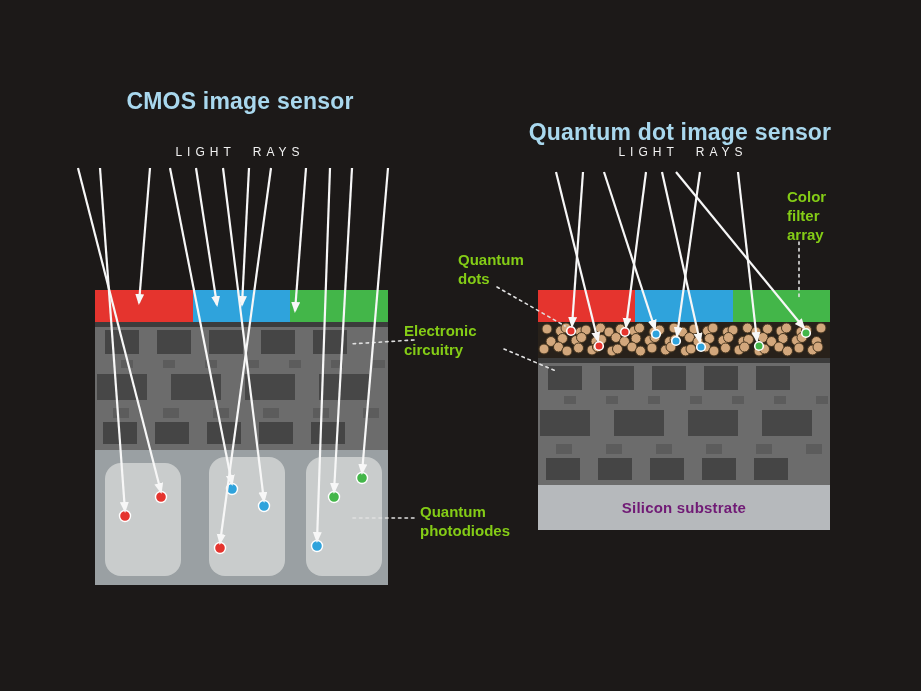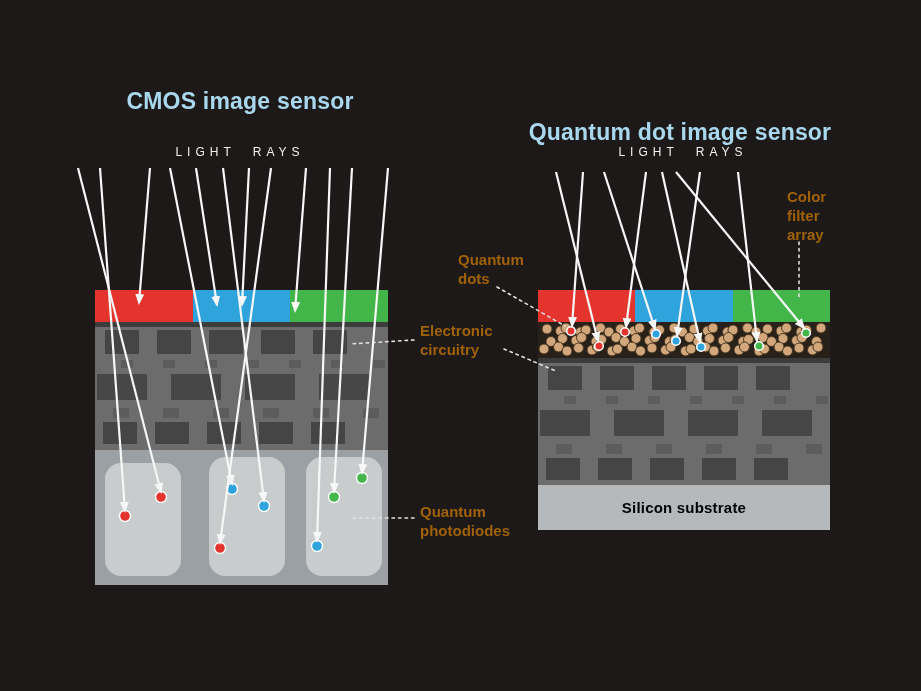--- a/index.html
+++ b/index.html
@@ -17,24 +17,24 @@
   }
   .sensor{position:absolute;z-index:1;}
   .filter-strip{position:absolute;left:0;top:0;width:100%;height:32px;display:flex;}
   .filter-strip .seg{flex:1 1 0;height:100%;}
   .circuitry{position:absolute;left:0;width:100%;}
   .pd-region{position:absolute;left:0;width:100%;}
   .pd-cell{position:absolute;border-radius:16px;}
   .qband{position:absolute;left:0;width:100%;}
   .substrate{
     position:absolute;left:0;width:100%;display:flex;align-items:center;justify-content:center;
-    color:#000000;font-weight:bold;font-size:15px;letter-spacing:.2px;
+    color:#701a75;font-weight:bold;font-size:15px;letter-spacing:.2px;
   }
   .annot{
-    position:absolute;color:#a16207;font-size:15px;font-weight:bold;
+    position:absolute;color:#84cc16;font-size:15px;font-weight:bold;
     line-height:1.25;white-space:pre-line;z-index:3;
   }
   #overlay{position:absolute;left:0;top:0;z-index:2;pointer-events:none;}
 </style>
 </head>
 <body>
 
 <div id="canvas">
 
   <div class="title" style="left:60px;top:88px;width:360px;">CMOS image sensor</div>
@@ -258,21 +258,21 @@
         <line x1="556" y1="172" x2="598" y2="341" stroke="#f7f7f7" stroke-width="2.2" marker-end="url(#arrowhead)"></line>
         <line x1="646" y1="172" x2="626" y2="327" stroke="#f7f7f7" stroke-width="2.2" marker-end="url(#arrowhead)"></line>
         <line x1="604" y1="172" x2="655" y2="329" stroke="#f7f7f7" stroke-width="2.2" marker-end="url(#arrowhead)"></line>
         <line x1="700" y1="172" x2="677" y2="336" stroke="#f7f7f7" stroke-width="2.2" marker-end="url(#arrowhead)"></line>
         <line x1="662" y1="172" x2="700" y2="342" stroke="#f7f7f7" stroke-width="2.2" marker-end="url(#arrowhead)"></line>
         <line x1="738" y1="172" x2="757" y2="341" stroke="#f7f7f7" stroke-width="2.2" marker-end="url(#arrowhead)"></line>
         <line x1="676" y1="172" x2="804" y2="328" stroke="#f7f7f7" stroke-width="2.2" marker-end="url(#arrowhead)"></line>
       </g>
     </svg>
 
-  <div class="annot" style="left:420px;top:322px;">Electronic
+  <div class="annot" style="left:404px;top:322px;">Electronic
 circuitry</div>
   <div class="annot" style="left:420px;top:503px;">Quantum
 photodiodes</div>
   <div class="annot" style="left:458px;top:251px;">Quantum
 dots</div>
   <div class="annot" style="left:787px;top:188px;">Color
 filter
 array</div>
 </div>
 

